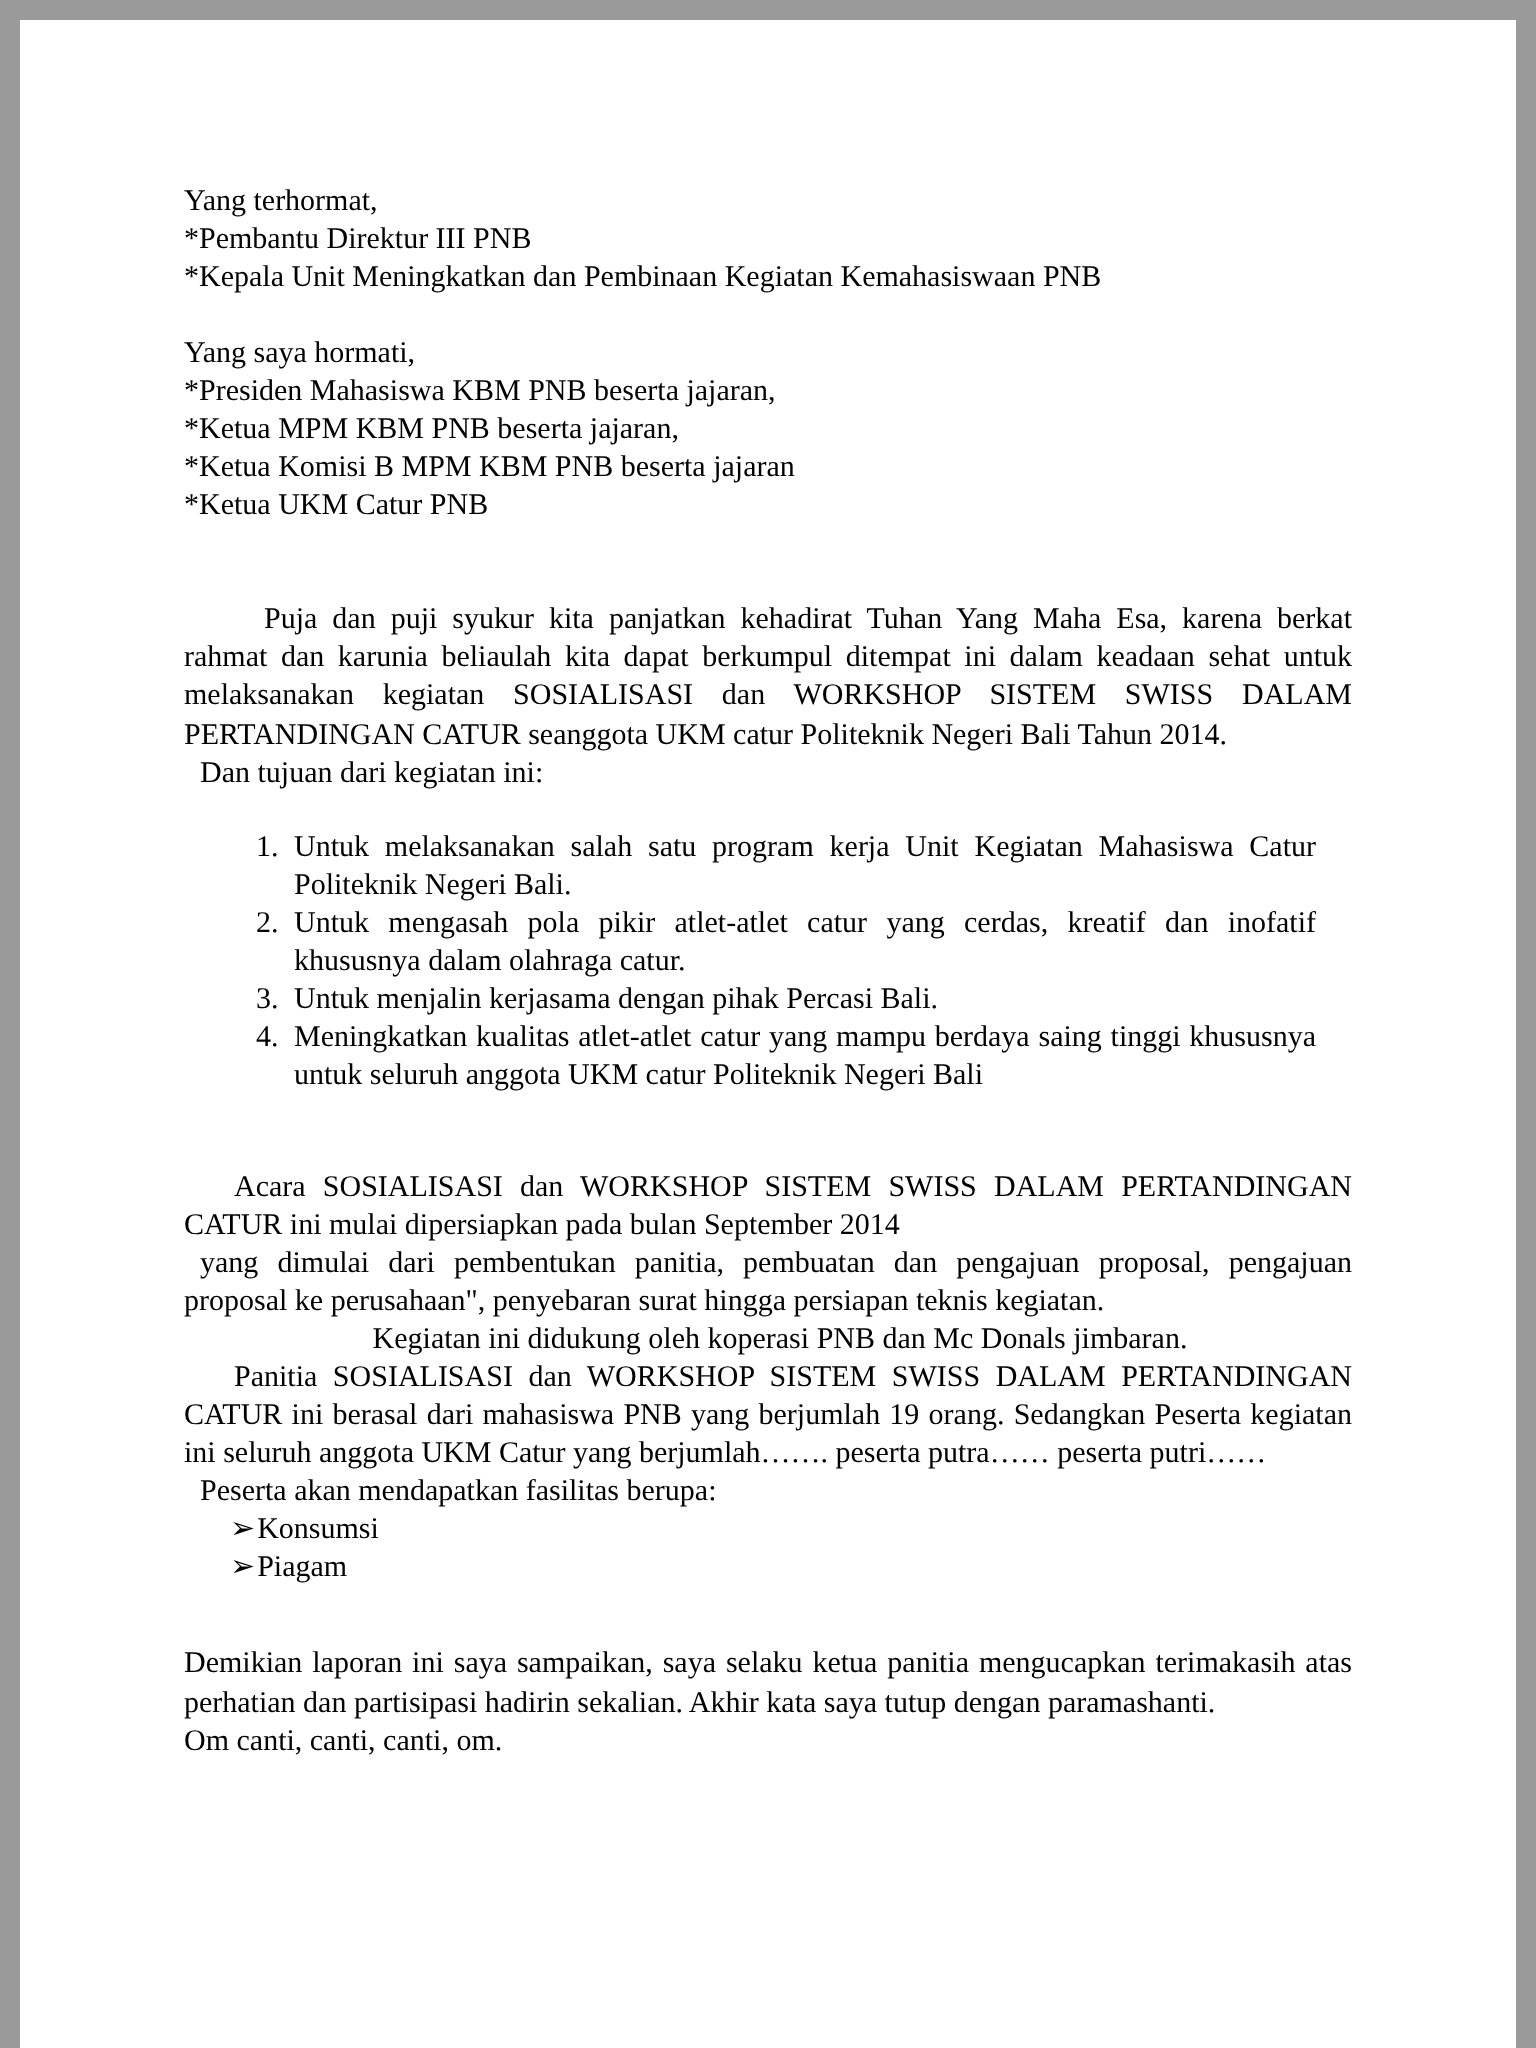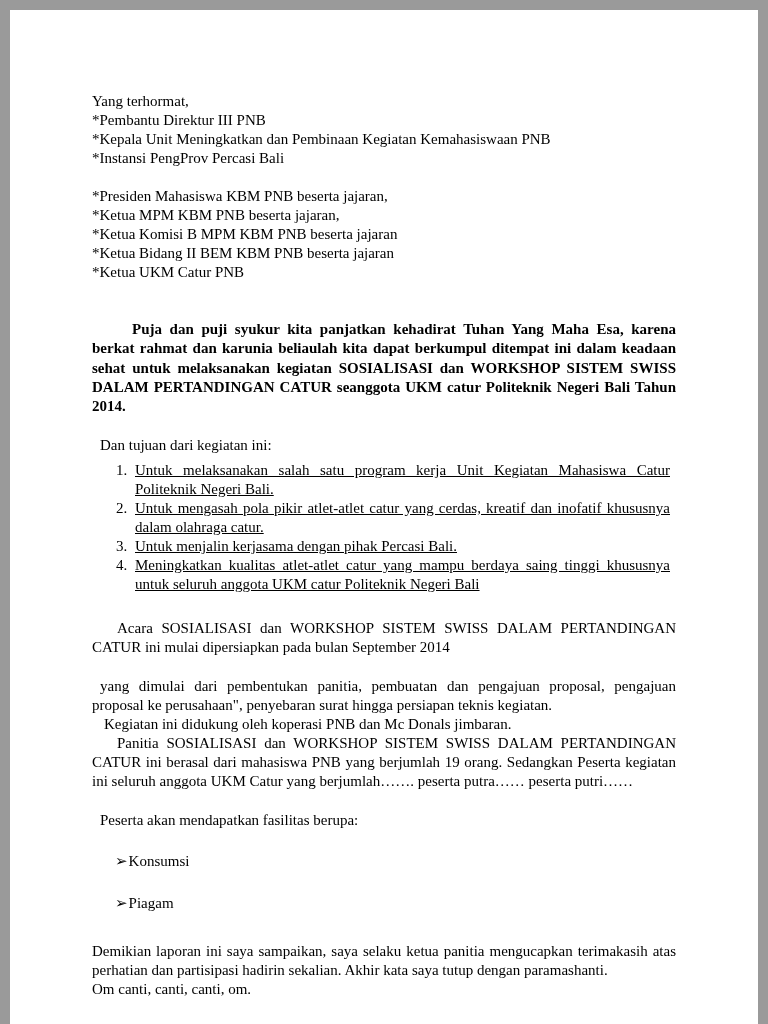--- a/index.html
+++ b/index.html
@@ -22,57 +22,54 @@
     padding: 82px 82px 0 82px;
     color: #000000;
     font-size: 15px;
     line-height: 1.27;
   }
   p { margin: 0; }
   .gap { height: 19px; }
   .gap-sm { height: 10px; }
   .justify { text-align: justify; }
   .bold { font-weight: bold; }
-  .indent-40 { text-indent: 40px; font-weight: bold; }
+  .indent-40 { text-indent: 40px; }
   .indent-25 { text-indent: 25px; }
-  .indent-12 { text-indent: 12px; }
-  .indent-8  { text-indent: 8px; margin-top: 20px; }
+  .indent-12 { text-indent: 12px; text-align: center; }
+  .indent-8  { text-indent: 8px; }
   ol.tujuan {
-    margin: 6px;
+    margin: 18px;
     padding-left: 33px;
     text-align: justify;
-    text-decoration: underline;
   }
   ol.tujuan li {
     padding-left: 4px;
   }
   .bullet-line {
     padding-left: 23px;
-    margin-top: 22px;
   }
   .bullet-glyph {
     margin-right: 1px;
   }
 </style>
 </head>
 <body>
 
 <div class="page">
 
   <p>Yang terhormat,</p>
   <p>*Pembantu Direktur III PNB</p>
   <p>*Kepala Unit Meningkatkan dan Pembinaan Kegiatan Kemahasiswaan PNB</p>
-  <p>*Instansi PengProv Percasi Bali</p>
 
   <div class="gap"></div>
 
+  <p>Yang saya hormati,</p>
   <p>*Presiden Mahasiswa KBM PNB beserta jajaran,</p>
   <p>*Ketua MPM KBM PNB beserta jajaran,</p>
   <p>*Ketua Komisi B MPM KBM PNB beserta jajaran</p>
-  <p>*Ketua Bidang II BEM KBM PNB beserta jajaran</p>
   <p>*Ketua UKM Catur PNB</p>
 
   <div class="gap"></div>
 
 
   <div class="gap"></div>
 
   <p class="justify indent-40">Puja dan puji syukur kita panjatkan kehadirat Tuhan Yang Maha Esa, karena berkat rahmat dan karunia beliaulah kita dapat berkumpul ditempat ini dalam keadaan sehat untuk melaksanakan kegiatan SOSIALISASI dan WORKSHOP SISTEM SWISS DALAM PERTANDINGAN CATUR seanggota UKM catur Politeknik Negeri Bali Tahun 2014.</p>
   <p class="indent-8">Dan tujuan dari kegiatan ini:</p>
 

